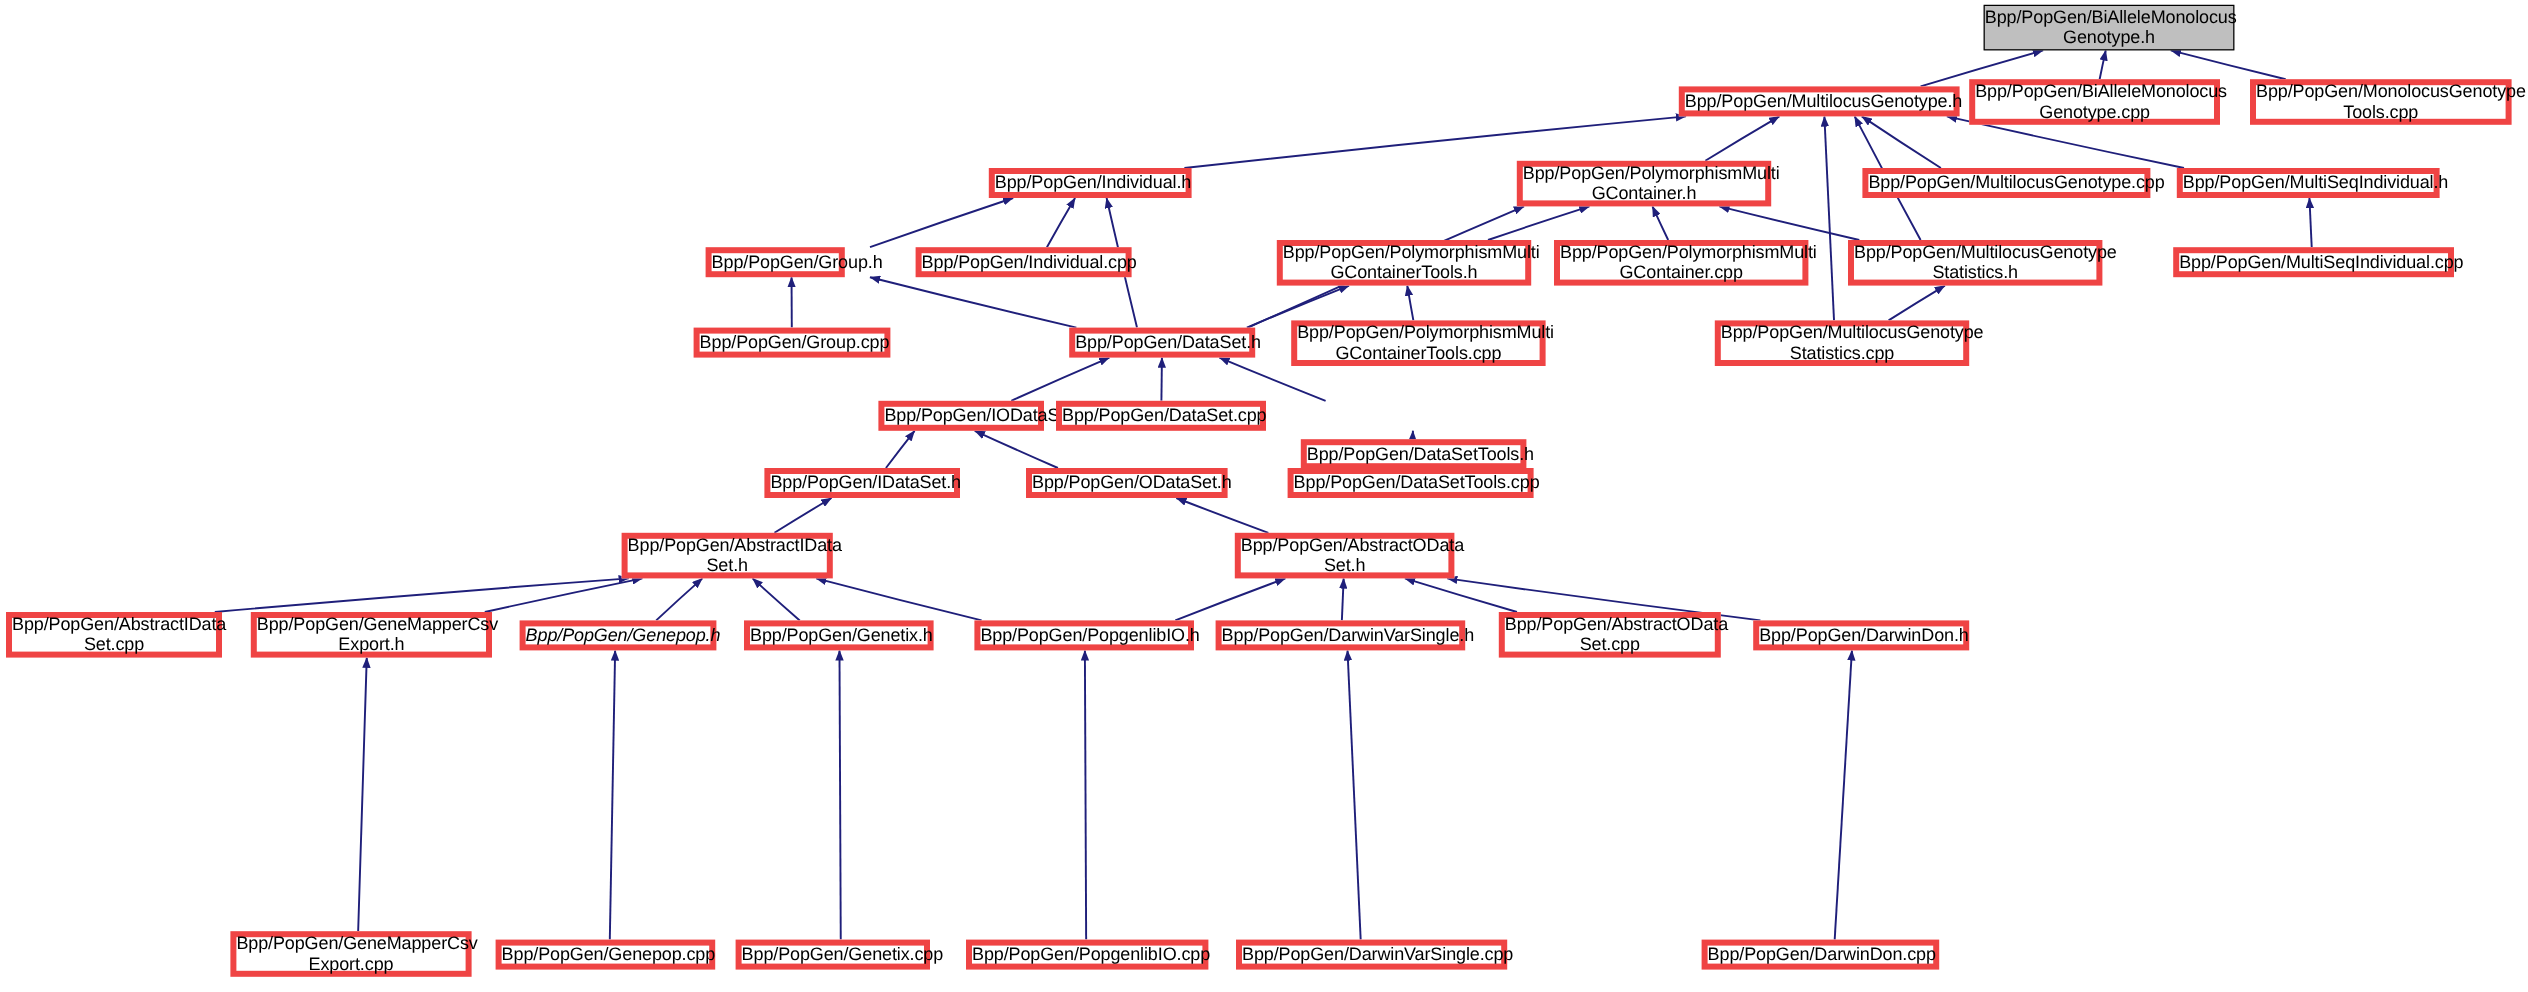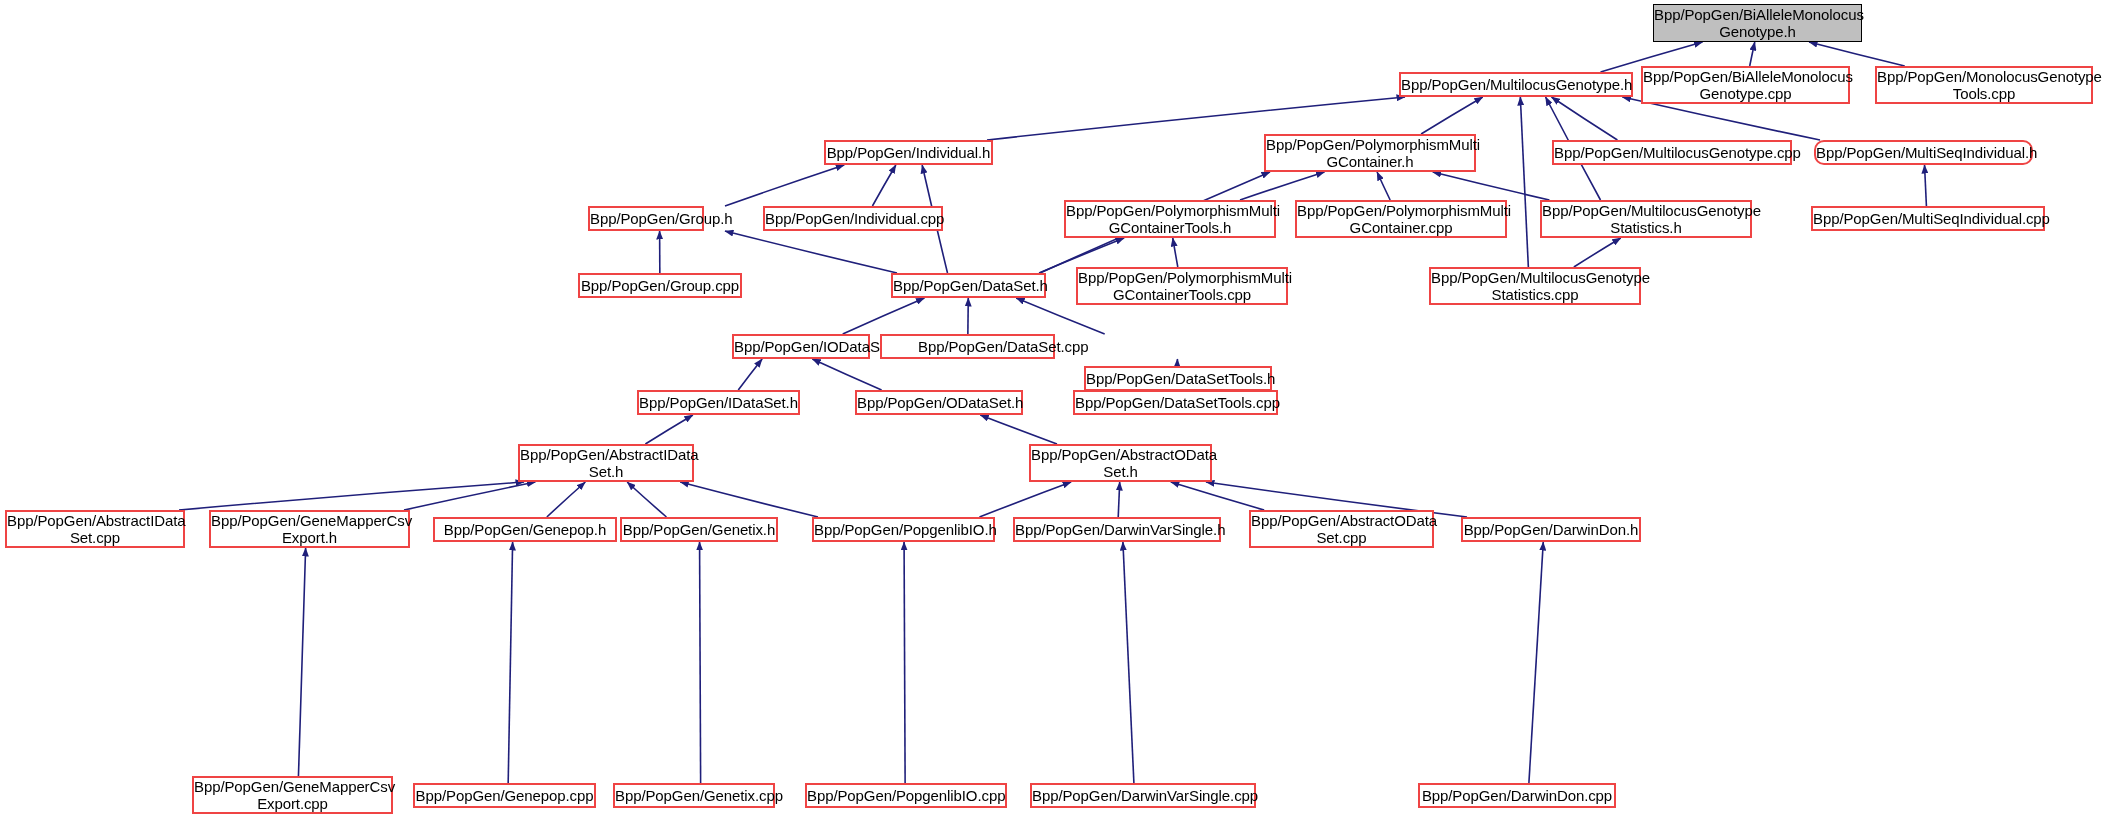--- a/index.html
+++ b/index.html
@@ -21,21 +21,21 @@
     position: absolute;
     left: 0;
     top: 0;
     width: 2107px;
     height: 827px;
     pointer-events: none;
   }
   .node {
     position: absolute;
     box-sizing: border-box;
-    border: 2px solid #ef4444;
+    border: 5px solid #ef4444;
     background: #ffffff;
     color: #000000;
     font-size: 15px;
     line-height: 17px;
     text-align: center;
     display: flex;
     align-items: center;
     justify-content: center;
     white-space: pre-line;
     letter-spacing: -0.1px;
@@ -112,51 +112,51 @@
 Genotype.h</span></div>
       <div class="node" style="left: 1399px; top: 72px; width: 234px; height: 25px;"><span class="label">Bpp/PopGen/MultilocusGenotype.h</span></div>
       <div class="node" style="left: 1641px; top: 66px; width: 209px; height: 38px;"><span class="label">Bpp/PopGen/BiAlleleMonolocus
 Genotype.cpp</span></div>
       <div class="node" style="left: 1875px; top: 66px; width: 218px; height: 38px;"><span class="label">Bpp/PopGen/MonolocusGenotype
 Tools.cpp</span></div>
       <div class="node" style="left: 824px; top: 140px; width: 169px; height: 25px;"><span class="label">Bpp/PopGen/Individual.h</span></div>
       <div class="node" style="left: 1264px; top: 134px; width: 212px; height: 38px;"><span class="label">Bpp/PopGen/PolymorphismMulti
 GContainer.h</span></div>
       <div class="node" style="left: 1552px; top: 140px; width: 240px; height: 25px;"><span class="label">Bpp/PopGen/MultilocusGenotype.cpp</span></div>
-      <div class="node" style="left: 1814px; top: 140px; width: 219px; height: 25px; border-radius: 10px;"><span class="label">Bpp/PopGen/MultiSeqIndividual.h</span></div>
+      <div class="node" style="left: 1814px; top: 140px; width: 219px; height: 25px;"><span class="label">Bpp/PopGen/MultiSeqIndividual.h</span></div>
       <div class="node" style="left: 588px; top: 206px; width: 116px; height: 25px;"><span class="label">Bpp/PopGen/Group.h</span></div>
       <div class="node" style="left: 763px; top: 206px; width: 180px; height: 25px;"><span class="label">Bpp/PopGen/Individual.cpp</span></div>
       <div class="node" style="left: 1064px; top: 200px; width: 212px; height: 38px;"><span class="label">Bpp/PopGen/PolymorphismMulti
 GContainerTools.h</span></div>
       <div class="node" style="left: 1295px; top: 200px; width: 212px; height: 38px;"><span class="label">Bpp/PopGen/PolymorphismMulti
 GContainer.cpp</span></div>
       <div class="node" style="left: 1540px; top: 200px; width: 212px; height: 38px;"><span class="label">Bpp/PopGen/MultilocusGenotype
 Statistics.h</span></div>
       <div class="node" style="left: 1811px; top: 206px; width: 234px; height: 25px;"><span class="label">Bpp/PopGen/MultiSeqIndividual.cpp</span></div>
       <div class="node" style="left: 578px; top: 273px; width: 164px; height: 25px; text-align: center;"><span class="label">Bpp/PopGen/Group.cpp</span></div>
       <div class="node" style="left: 891px; top: 273px; width: 155px; height: 25px;"><span class="label">Bpp/PopGen/DataSet.h</span></div>
       <div class="node" style="left: 1076px; top: 267px; width: 212px; height: 38px;"><span class="label">Bpp/PopGen/PolymorphismMulti
 GContainerTools.cpp</span></div>
       <div class="node" style="left: 1429px; top: 267px; width: 212px; height: 38px;"><span class="label">Bpp/PopGen/MultilocusGenotype
 Statistics.cpp</span></div>
       <div class="node" style="left: 688px; top: 334px; width: 138px; height: 25px; margin-left: 44px;"><span class="label">Bpp/PopGen/IODataSet.h</span></div>
-      <div class="node" style="left: 880px; top: 334px; width: 175px; height: 25px; padding-left: 36px;"><span class="label">Bpp/PopGen/DataSet.cpp</span></div>
+      <div class="node" style="left: 880px; top: 334px; width: 175px; height: 25px;"><span class="label">Bpp/PopGen/DataSet.cpp</span></div>
       <div class="node" style="left: 1084px; top: 334px; width: 188px; height: 25px; margin-top: 32px;"><span class="label">Bpp/PopGen/DataSetTools.h</span></div>
       <div class="node" style="left: 637px; top: 390px; width: 163px; height: 25px;"><span class="label">Bpp/PopGen/IDataSet.h</span></div>
       <div class="node" style="left: 855px; top: 390px; width: 168px; height: 25px;"><span class="label">Bpp/PopGen/ODataSet.h</span></div>
       <div class="node" style="left: 1073px; top: 390px; width: 205px; height: 25px;"><span class="label">Bpp/PopGen/DataSetTools.cpp</span></div>
       <div class="node" style="left: 518px; top: 444px; width: 176px; height: 38px;"><span class="label">Bpp/PopGen/AbstractIData
 Set.h</span></div>
       <div class="node" style="left: 1029px; top: 444px; width: 183px; height: 38px;"><span class="label">Bpp/PopGen/AbstractOData
 Set.h</span></div>
       <div class="node" style="left: 5px; top: 510px; width: 180px; height: 38px;"><span class="label">Bpp/PopGen/AbstractIData
 Set.cpp</span></div>
       <div class="node" style="left: 209px; top: 510px; width: 201px; height: 38px;"><span class="label">Bpp/PopGen/GeneMapperCsv
 Export.h</span></div>
-      <div class="node" style="left: 433px; top: 517px; width: 184px; height: 25px;"><span class="label">Bpp/PopGen/Genepop.h</span></div>
+      <div class="node" style="left: 433px; top: 517px; width: 164px; height: 25px; font-style: italic;"><span class="label">Bpp/PopGen/Genepop.h</span></div>
       <div class="node" style="left: 620px; top: 517px; width: 158px; height: 25px;"><span class="label">Bpp/PopGen/Genetix.h</span></div>
       <div class="node" style="left: 812px; top: 517px; width: 183px; height: 25px;"><span class="label">Bpp/PopGen/PopgenlibIO.h</span></div>
       <div class="node" style="left: 1013px; top: 517px; width: 208px; height: 25px;"><span class="label">Bpp/PopGen/DarwinVarSingle.h</span></div>
       <div class="node" style="left: 1249px; top: 510px; width: 185px; height: 38px;"><span class="label">Bpp/PopGen/AbstractOData
 Set.cpp</span></div>
       <div class="node" style="left: 1461px; top: 517px; width: 180px; height: 25px;"><span class="label">Bpp/PopGen/DarwinDon.h</span></div>
       <div class="node" style="left: 192px; top: 776px; width: 201px; height: 38px;"><span class="label">Bpp/PopGen/GeneMapperCsv
 Export.cpp</span></div>
       <div class="node" style="left: 413px; top: 783px; width: 183px; height: 25px;"><span class="label">Bpp/PopGen/Genepop.cpp</span></div>
       <div class="node" style="left: 613px; top: 783px; width: 162px; height: 25px;"><span class="label">Bpp/PopGen/Genetix.cpp</span></div>

